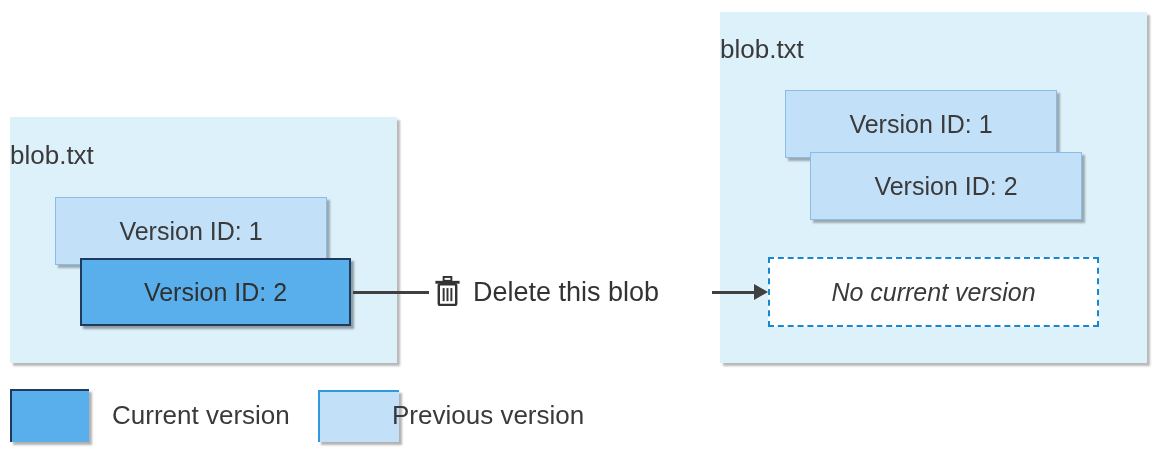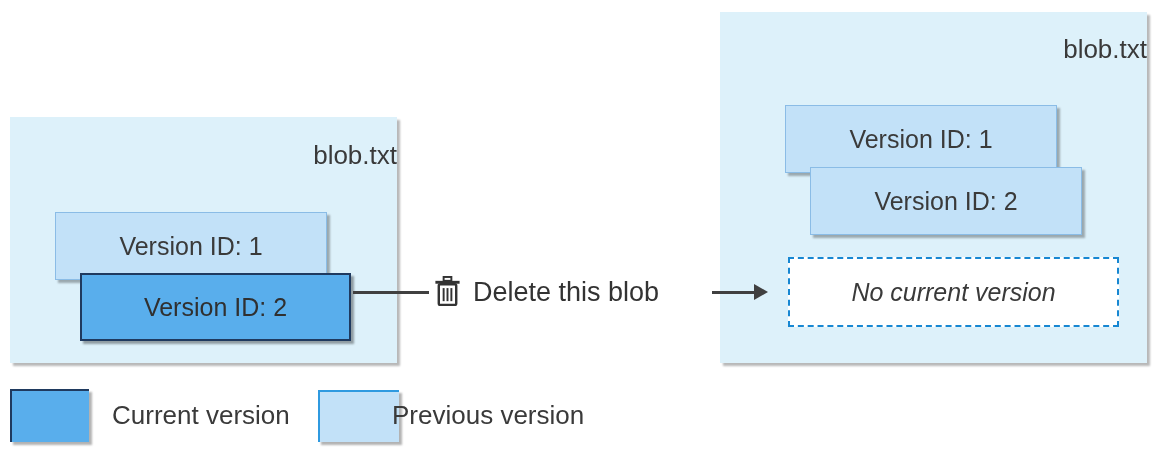--- a/index.html
+++ b/index.html
@@ -12,30 +12,30 @@
     overflow:hidden;
   }
   .container{
     position:absolute;
     background:#ddf1fa;
     box-shadow:3px 3px 2px rgba(0,0,0,0.28);
   }
   .container-left{left:10px;top:117px;width:387px;height:246px;}
   .container-right{left:720px;top:12px;width:427px;height:351px;}
   .container-title{
-    position:absolute;left:0;right:0;text-align:right;
+    position:absolute;left:0;right:0;text-align:left;
     font-size:26px;line-height:32px;color:#3a3a3a;
   }
   .container-left .container-title{top:22px;}
   .container-right .container-title{top:21px;}
   .vbox{
     position:absolute;
     display:flex;align-items:center;justify-content:center;
     box-sizing:border-box;
-    font-size:25px;color:#3a3a3a;margin-top:15px;
+    font-size:25px;color:#3a3a3a;
   }
   .vbox-previous{
     background:#c2e1f8;
     border:1.5px solid #8abce6;
     box-shadow:3px 3px 2px rgba(0,0,0,0.3);
   }
   .vbox-current{
     background:#59aeec;
     border:2px solid #1f3a5f;
     box-shadow:3px 3px 2px rgba(0,0,0,0.35);
@@ -44,21 +44,21 @@
   .before-box1{left:45px;top:80px;width:272px;height:68px;z-index:1;}
   .before-box2{left:70px;top:141px;width:271px;height:68px;z-index:2;}
   .after-box1{left:65px;top:78px;width:272px;height:68px;z-index:1;}
   .after-box2{left:90px;top:140px;width:272px;height:68px;z-index:2;}
   .no-current{
     position:absolute;left:48px;top:245px;width:331px;height:70px;
     background:#ffffff;
     border:2px dashed #1787d2;
     box-sizing:border-box;
     display:flex;align-items:center;justify-content:center;
-    font-size:25px;font-style:italic;color:#3a3a3a;margin-left:20px;
+    font-size:25px;font-style:italic;color:#3a3a3a;
   }
   .arrow-line{position:absolute;height:3px;background:#404040;z-index:3;}
   .arrow-line-1{left:353px;top:291px;width:76px;}
   .arrow-line-2{left:712px;top:291px;width:44px;}
   .arrow-head{
     position:absolute;left:754px;top:284px;width:0;height:0;
     border-left:14px solid #404040;
     border-top:8.5px solid transparent;
     border-bottom:8.5px solid transparent;
     z-index:3;

